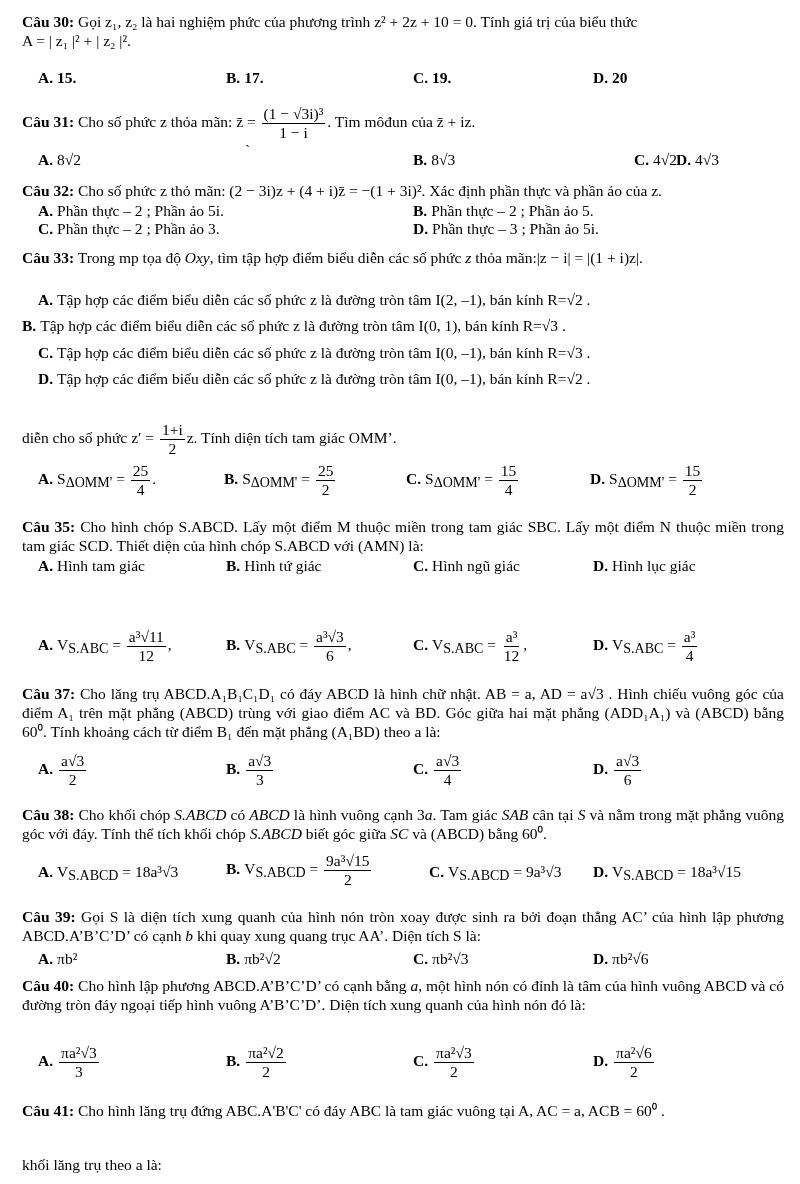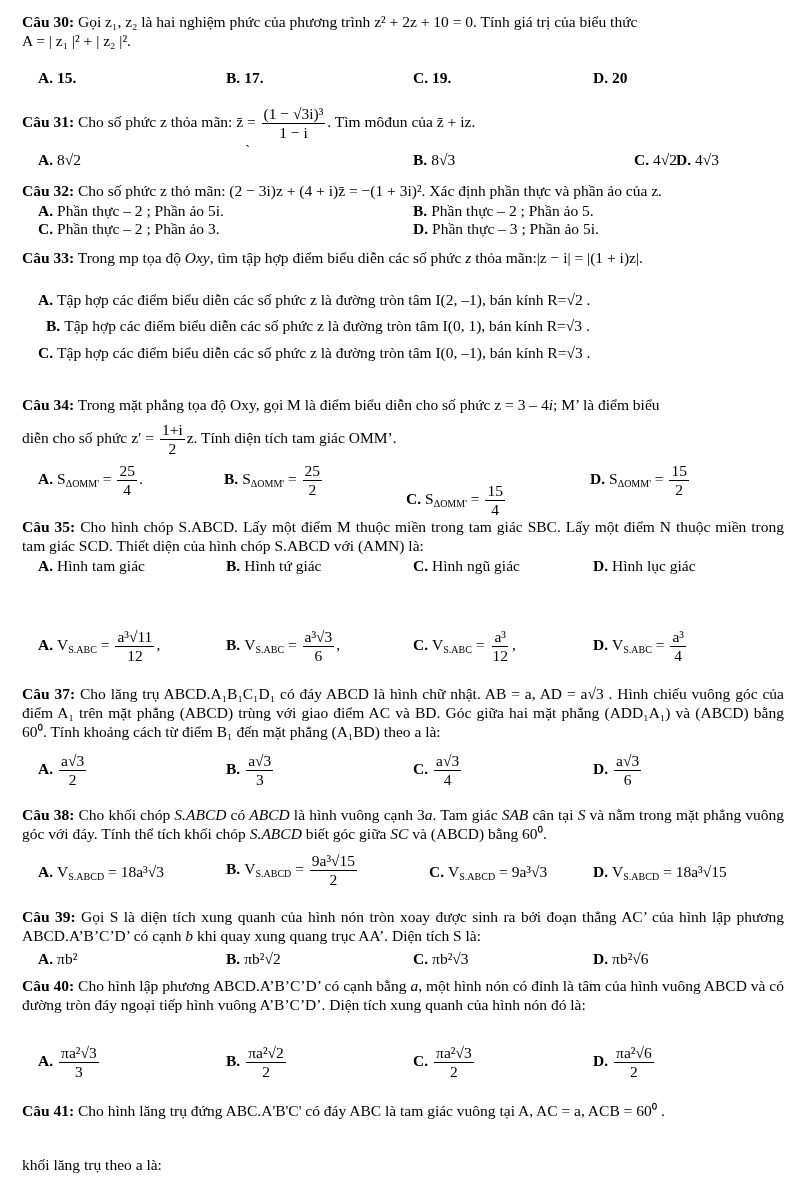--- a/index.html
+++ b/index.html
@@ -7,21 +7,21 @@
     width: 800px; height: 1184px; overflow: hidden; position: relative;
     font-family: "Liberation Serif", serif; color: #000; font-size: 15.5px;
   }
   .page { position: absolute; left: 0; top: 0; width: 724px; height: 1184px; }
   .q { position: absolute; left: 22px; width: 762px; line-height: 19px; text-align: justify; }
   .qn { font-weight: bold; }
   .opt { position: absolute; white-space: nowrap; line-height: 19px; }
   .ol { font-weight: bold; margin-right: 4px; }
   .m { font-family: "Liberation Serif", serif; }
   i { font-style: italic; }
-  sub { font-size: 10px; vertical-align: -3px; line-height: 0; }
+  sub { font-size: 14px; vertical-align: -3px; line-height: 0; }
   .frac { display: inline-flex; flex-direction: column; align-items: center; vertical-align: middle; margin: 0 2px; }
   .frac .num { border-bottom: 1px solid #000; padding: 0 2px; line-height: 18px; }
   .frac .den { line-height: 18px; padding: 0 2px; }
 </style>
 </head>
 <body>
 
 <div class="page">
 
   <div class="q" style="top:12px;">
@@ -51,43 +51,41 @@
   </div>
   <div class="opt" style="left:38px; top:201px;"><span class="ol">A.</span><span>Phần thực – 2 ; Phần ảo 5i.</span></div>
   <div class="opt" style="left:413px; top:201px;"><span class="ol">B.</span><span>Phần thực – 2 ; Phần ảo 5.</span></div>
   <div class="opt" style="left:38px; top:219px;"><span class="ol">C.</span><span>Phần thực – 2 ; Phần ảo 3.</span></div>
   <div class="opt" style="left:413px; top:219px;"><span class="ol">D.</span><span>Phần thực – 3 ; Phần ảo 5i.</span></div>
 
   <div class="q" style="top:248px;">
     <span class="qn">Câu 33:</span><span> Trong mp tọa độ </span><i>Oxy</i><span>, tìm tập hợp điểm biểu diễn các số phức </span><i>z</i><span> thỏa mãn:</span><span class="m">|z − i| = |(1 + i)z|</span><span>.</span>
   </div>
   <div class="opt" style="left:38px; top:290px;"><span class="ol">A.</span><span>Tập hợp các điểm biểu diễn các số phức z là đường tròn tâm I(2, –1), bán kính R=√2 .</span></div>
-  <div class="opt" style="left:46px; top:316px;"><span class="ol">B.</span><span>Tập hợp các điểm biểu diễn các số phức z là đường tròn tâm I(0, 1), bán kính R=√3 .</span></div>
+  <div class="opt" style="left:22px; top:316px;"><span class="ol">B.</span><span>Tập hợp các điểm biểu diễn các số phức z là đường tròn tâm I(0, 1), bán kính R=√3 .</span></div>
   <div class="opt" style="left:38px; top:343px;"><span class="ol">C.</span><span>Tập hợp các điểm biểu diễn các số phức z là đường tròn tâm I(0, –1), bán kính R=√3 .</span></div>
+  <div class="opt" style="left:38px; top:369px;"><span class="ol">D.</span><span>Tập hợp các điểm biểu diễn các số phức z là đường tròn tâm I(0, –1), bán kính R=√2 .</span></div>
 
-  <div class="q" style="top:395px;">
-    <span class="qn">Câu 34:</span><span> Trong mặt phẳng tọa độ Oxy, gọi M là điểm biểu diễn cho số phức z = 3 – 4</span><i>i</i><span>; M’ là điểm biểu</span>
-  </div>
   <div class="q" style="top:420px; line-height:36px;">
     <span>diễn cho số phức </span><span class="m">z′ =</span>
     <span class="frac">
         <span class="num">1+i</span>
         <span class="den">2</span>
       </span><span>z</span><span>. Tính diện tích tam giác OMM’.</span>
   </div>
 
   <div class="opt" style="left:38px; top:462px;"><span class="ol">A.</span><span>S</span><sub>ΔOMM'</sub> = <span class="frac">
         <span class="num">25</span>
         <span class="den">4</span>
       </span><span>.</span></div>
   <div class="opt" style="left:224px; top:462px;"><span class="ol">B.</span><span>S</span><sub>ΔOMM'</sub> = <span class="frac">
         <span class="num">25</span>
         <span class="den">2</span>
       </span></div>
-  <div class="opt" style="left:406px; top:462px;margin-top:20px;"><span class="ol">C.</span><span>S</span><sub>ΔOMM'</sub> = <span class="frac">
+  <div class="opt" style="left:406px; top:462px;"><span class="ol">C.</span><span>S</span><sub>ΔOMM'</sub> = <span class="frac">
         <span class="num">15</span>
         <span class="den">4</span>
       </span></div>
   <div class="opt" style="left:590px; top:462px;"><span class="ol">D.</span><span>S</span><sub>ΔOMM'</sub> = <span class="frac">
         <span class="num">15</span>
         <span class="den">2</span>
       </span></div>
 
   <div class="q" style="top:517px;">
     <span class="qn">Câu 35:</span><span> Cho hình chóp S.ABCD. Lấy một điểm M thuộc miền trong tam giác SBC. Lấy một điểm N thuộc miền trong tam giác SCD. Thiết diện của hình chóp S.ABCD với (AMN) là:</span>

